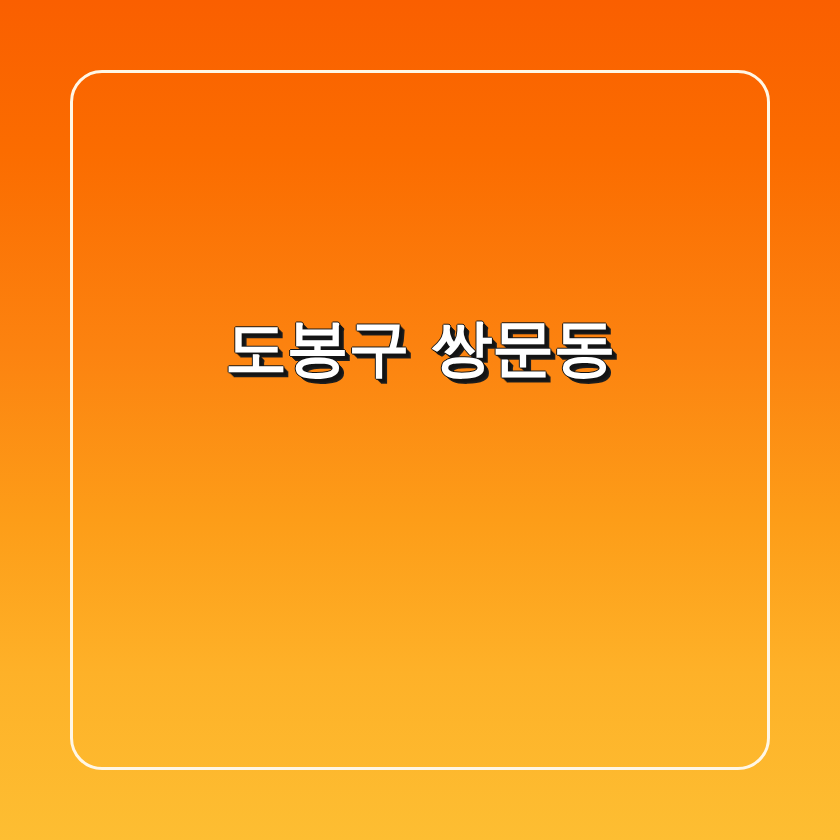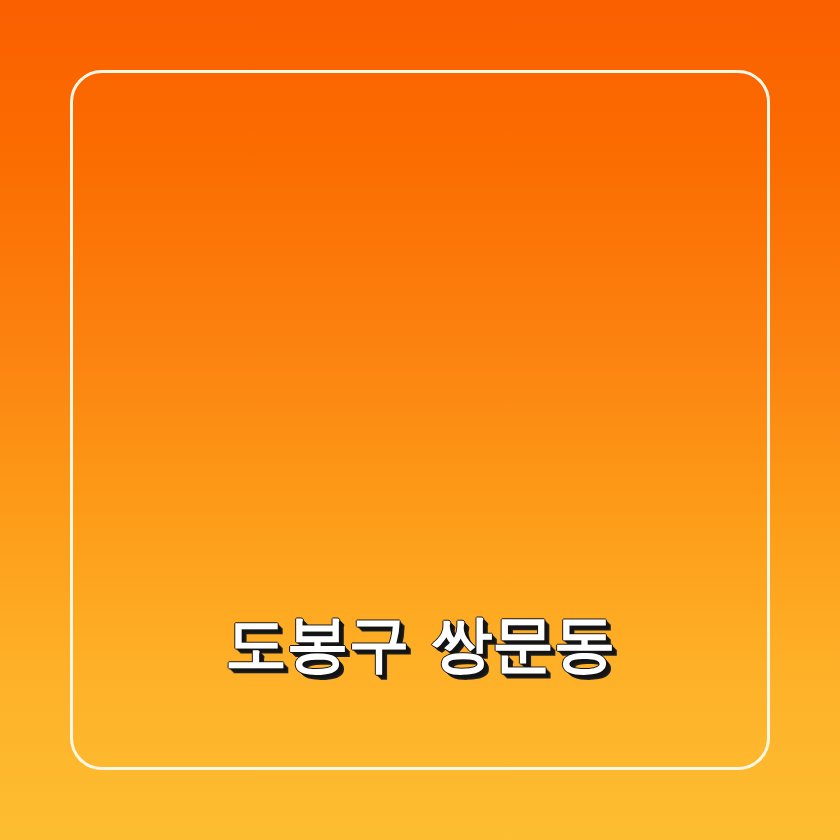--- a/index.html
+++ b/index.html
@@ -44,21 +44,21 @@
   
   #headline {
     position: absolute;
     left: 0;
     right: 0;
     top: 0;
     height: 696px;
     display: flex;
     flex-direction: column;
     align-items: center;
-    justify-content: flex-end;
+    justify-content: center;
     padding: 16px 78px;
     box-sizing: border-box;
   }
 
   .line {
     display: block;
     width: 100%;
     text-align: center;
     font-family: "DejaVu Sans", "Liberation Sans", sans-serif;
     font-weight: 700;

